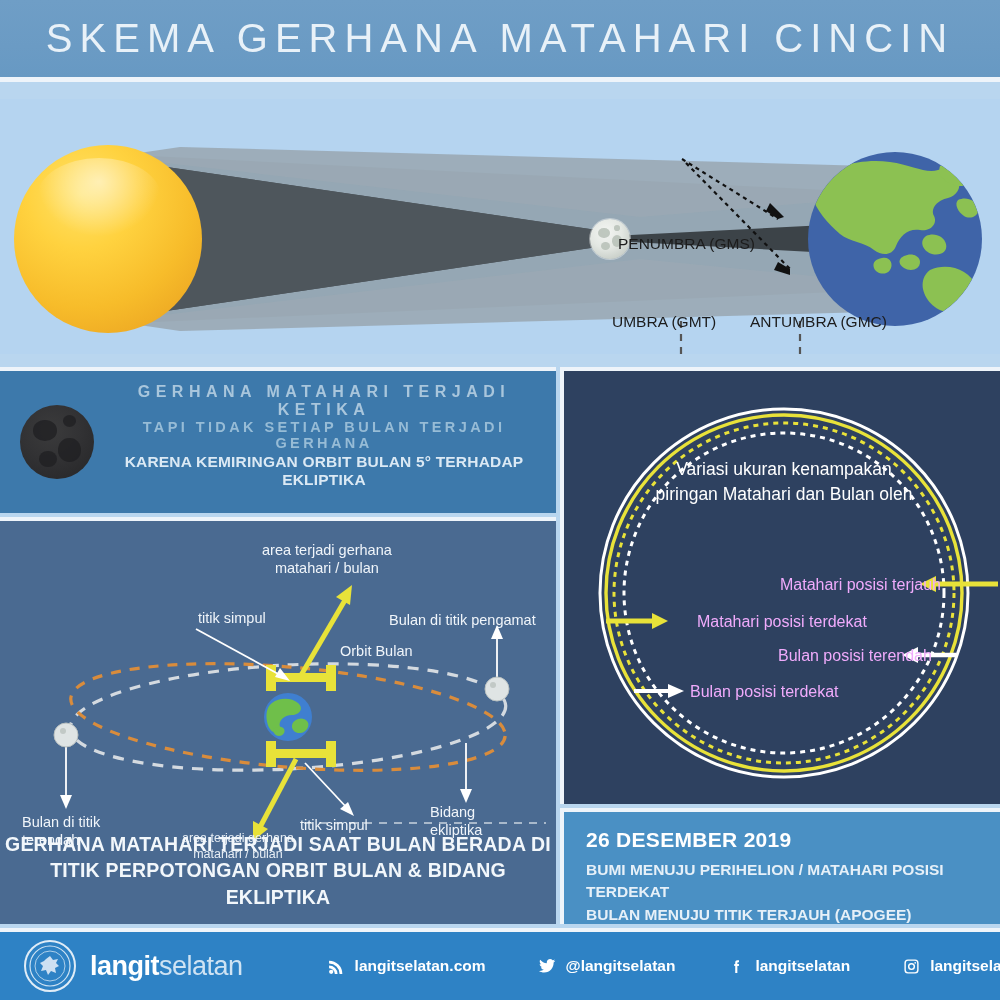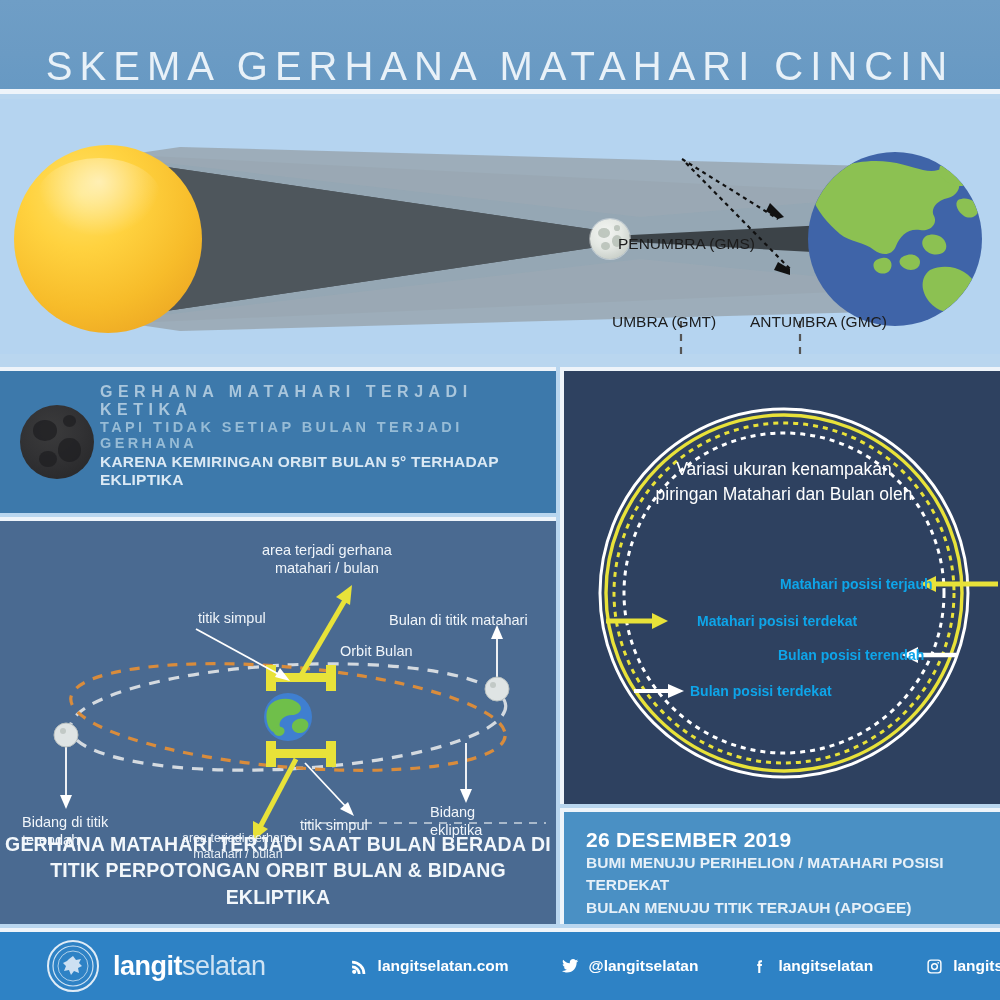--- a/index.html
+++ b/index.html
@@ -6,24 +6,24 @@
   html, body {
     width: 1000px; height: 1000px;
     background: #b3d3ef;
     font-family: "Liberation Sans", sans-serif;
     overflow: hidden;
   }
   #root { position: relative; width: 1000px; height: 1000px; background: #b9d6ef; }
 
   
   .header {
-    position: absolute; left: 0; top: 0; width: 1000px; height: 94px;
+    position: absolute; left: 0; top: 0; width: 1000px; height: 82px;
     background: linear-gradient(180deg,#6f9ec6 0%,#6b9bc4 60%,#6799c3 100%);
     border-bottom: 5px solid #eef4fa;
-    display: flex; align-items: flex-end; justify-content: center;
+    display: flex; align-items: center; justify-content: center;
   }
   .header-title {
     color: #e8f1f8; font-size: 40px; font-weight: 300;
     letter-spacing: 7px; white-space: nowrap;
   }
 
   
   .top-panel {
     position: absolute; left: 0; top: 99px; width: 1000px; height: 255px;
     background: #b5d4f0; overflow: hidden;
@@ -65,21 +65,21 @@
     background: #3d79ab;
     border-top: 4px solid #eef4fa;
   }
   .band-moon{
     position:absolute; left:20px; top:50%; transform:translateY(-50%);
     width:74px; height:74px; border-radius:50%;
     background: radial-gradient(circle at 42% 34%, #3b3b3c 0%, #323234 45%, #2a2a2c 78%, #242426 100%);
     overflow:hidden;
   }
   .band-moon i{ position:absolute; background:#1f1f21; border-radius:50%; opacity:.75;}
-  .band-txt { position:absolute; left:100px; top:12px; right:8px; }
+  .band-txt { position:absolute; left:100px; top:12px; right:8px; text-align:center; }
   .band-l1 { color:#a9c6dc; font-size:16px; letter-spacing:5.5px; font-weight:600; }
   .band-l2 { color:#bcd5e8; font-size:44px; font-weight:800; letter-spacing:1.5px; line-height:1.04; margin:2px 0 1px; }
   .band-l3 { color:#97bcd6; font-size:14.5px; letter-spacing:3.4px; font-weight:600; }
   .band-l4 { color:#dbe9f4; font-size:15.5px; font-weight:600; letter-spacing:.2px; margin-top:2px;}
 
   
   .orbit-panel {
     position: absolute; left: 0; top: 517px; width: 556px; height: 407px;
     background: #4a6a91; border-top: 4px solid #eef4fa; overflow: hidden;
   }
@@ -95,36 +95,36 @@
   .rings-panel {
     position: absolute; left: 560px; top: 367px; width: 440px; height: 437px;
     background: #2e4160; border-top: 4px solid #eef4fa; border-left: 4px solid #eef4fa;
     overflow: hidden;
   }
   .rings-svg { position:absolute; left:0; top:0; }
   .rings-title {
     position:absolute; left:58px; top:86px; width:324px; text-align:center;
     color:#ffffff; font-size:17.5px; font-weight:400; line-height:1.45;
   }
-  .r-lbl { position:absolute; color:#0ea5e9; font-size:14px; white-space:nowrap;font-weight:bold; }
+  .r-lbl { position:absolute; color:#f0abfc; font-size:16px; white-space:nowrap; }
 
   
   .date-panel {
     position:absolute; left:560px; top:808px; width:440px; height:116px;
     background:#4a90c4; border-left:4px solid #eef4fa; border-top:4px solid #eef4fa;
     padding:16px 0 0 22px;
   }
   .date-main { color:#ffffff; font-size:21px; font-weight:800; letter-spacing:.3px; }
-  .date-sub { color:#e6f0f8; font-size:15.5px; font-weight:600; line-height:1.45; }
+  .date-sub { color:#e6f0f8; font-size:15.5px; font-weight:600; line-height:1.45; margin-top:7px;}
 
   
   .footer {
     position:absolute; left:0; top:928px; width:1000px; height:72px;
     background:#2e82c5; border-top:4px solid #eef4fa;
-    display:flex; align-items:center;padding-left:23px;
+    display:flex; align-items:center;
   }
   .logo-mark {
     margin-left:24px; width:52px; height:52px; border-radius:50%;
     border:2px solid rgba(255,255,255,.85); position:relative; flex:0 0 auto;
   }
   .brand { margin-left:14px; font-size:27px; letter-spacing:-.5px; }
   .brand b { color:#ffffff; font-weight:800; }
   .brand span { color:#cfe3f3; font-weight:300; }
   .social { display:flex; align-items:center; margin-left:84px; gap:52px; }
   .s-item { display:flex; align-items:center; gap:9px; color:#ffffff; font-size:15.5px; font-weight:600;text-align:center;}
@@ -269,24 +269,24 @@
       </g>
 
       <line x1="304" y1="302" x2="546" y2="302" stroke="#c9d4de" stroke-width="1.6" stroke-dasharray="8,7"></line>
     </svg>
 
     <div class="o-lbl" style="left:262px; top:20px; text-align:center;">
       <div>area terjadi gerhana</div>
       <div>matahari / bulan</div>
     </div>
     <div class="o-lbl" style="left:198px; top:88px;">titik simpul</div>
-    <div class="o-lbl" style="left:389px; top:90px;">Bulan di titik matahari</div>
+    <div class="o-lbl" style="left:389px; top:90px;">Bulan di titik pengamat</div>
     <div class="o-lbl" style="left:340px; top:121px;">Orbit Bulan</div>
     <div class="o-lbl" style="left:22px; top:292px;">
-      <div>Bidang di titik</div>
+      <div>Bulan di titik</div>
       <div>terendah</div>
     </div>
     <div class="o-lbl small" style="left:182px; top:310px; text-align:center;">
       <div>area terjadi gerhana</div>
       <div>matahari / bulan</div>
     </div>
     <div class="o-lbl" style="left:300px; top:295px;">titik simpul</div>
     <div class="o-lbl" style="left:430px; top:282px;">
       <div>Bidang</div>
       <div>ekliptika</div>

